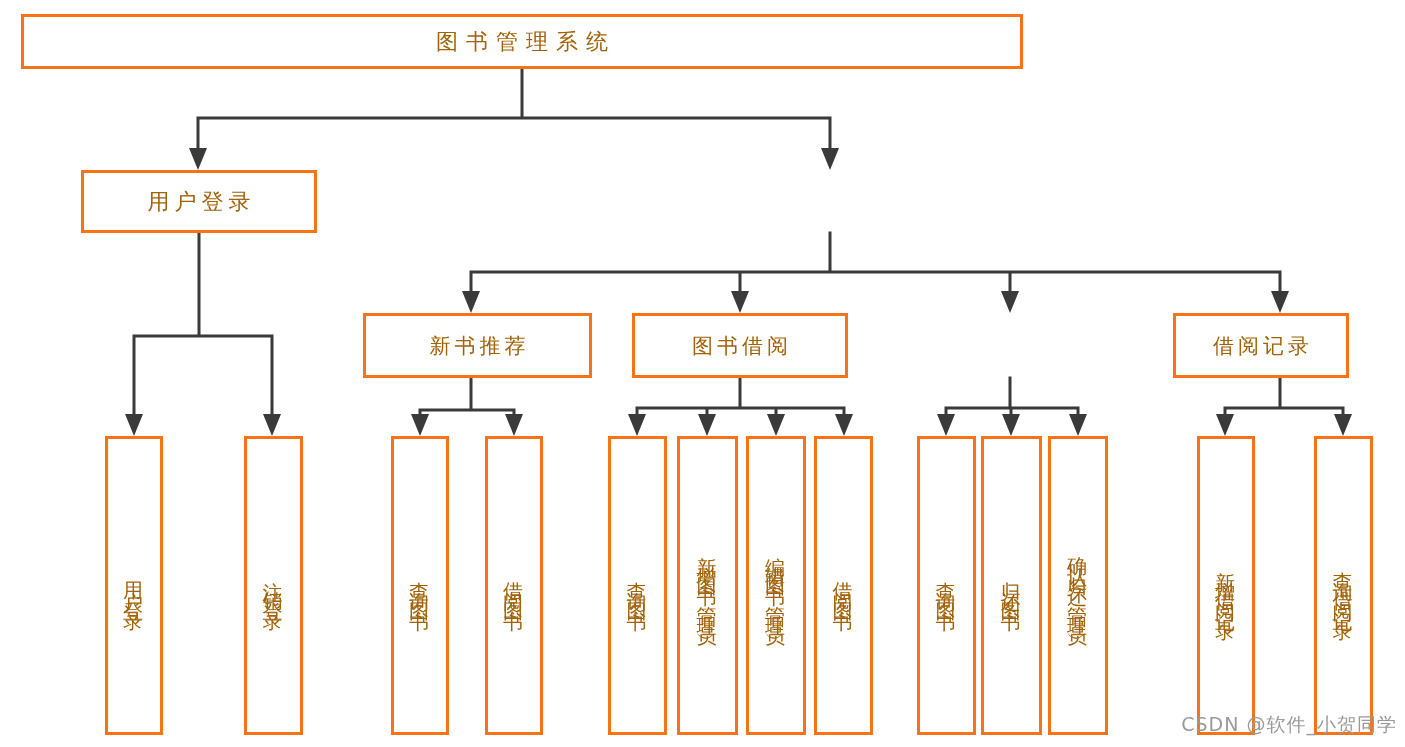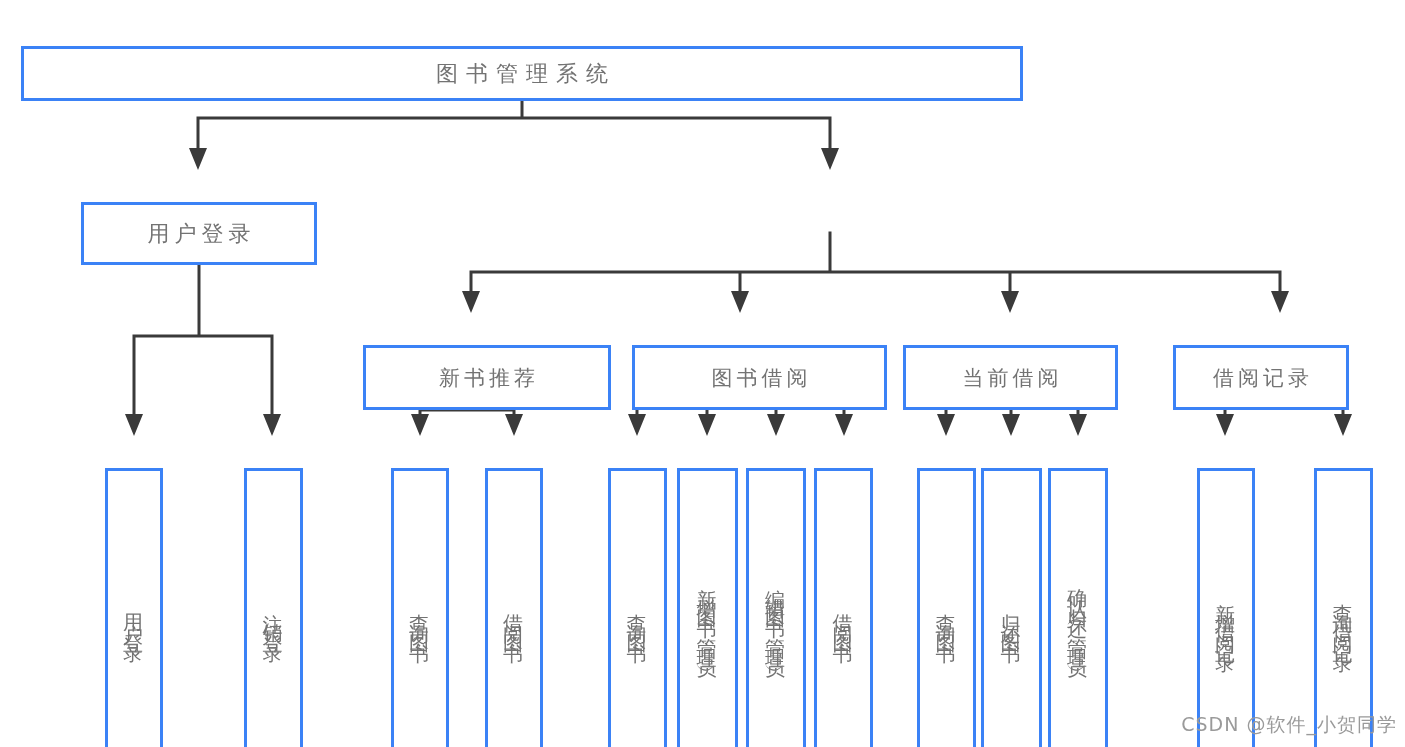--- a/index.html
+++ b/index.html
@@ -7,26 +7,25 @@
     position:relative;
     width:1405px;height:747px;
     background:#ffffff;
     font-family:"DejaVu Sans","Liberation Sans",sans-serif;
     overflow:hidden;
   }
   .wires{position:absolute;left:0;top:0;width:1405px;height:747px;pointer-events:none;}
   .node{
     position:absolute;
     box-sizing:border-box;
-    border:3px solid #3b82f6;
+    border:3px solid #f97316;
     background:#ffffff;
-    color:#737373;
+    color:#a16207;
     display:flex;align-items:center;justify-content:center;
     white-space:nowrap;
-    margin-top:32px;
   }
   .lvl-root{left:21px;top:14px;width:1002px;height:55px;font-size:22px;letter-spacing:8px;text-indent:8px;}
   .lvl-2{top:170px;width:236px;height:63px;font-size:22px;letter-spacing:5px;text-indent:5px;}
   .lvl-3{top:313px;height:65px;font-size:21px;letter-spacing:4px;text-indent:4px;}
   .leaf{
     top:436px;height:299px;
     writing-mode:vertical-rl;
     text-orientation:mixed;
     font-size:20px;
     letter-spacing:10px;
@@ -60,23 +59,22 @@
          M411 414 H429 L420 436 Z  M505 414 H523 L514 436 Z
          M628 414 H646 L637 436 Z  M698 414 H716 L707 436 Z  M767 414 H785 L776 436 Z  M835 414 H853 L844 436 Z
          M937 414 H955 L946 436 Z  M1002 414 H1020 L1011 436 Z  M1069 414 H1087 L1078 436 Z
          M1216 414 H1234 L1225 436 Z  M1334 414 H1352 L1343 436 Z"></path>
   </svg>
 
   <div class="node lvl-root">图书管理系统</div>
 
   <div class="node lvl-2" style="left:81px;">用户登录</div>
 
-  <div class="node lvl-3" style="left:363px;width:248px;">新书推荐</div>
-  <div class="node lvl-3" style="left:632px;width:255px;">图书借阅</div>
-  <div class="node lvl-3" style="left:903px;width:215px;">当前借阅</div>
+  <div class="node lvl-3" style="left:363px;width:229px;">新书推荐</div>
+  <div class="node lvl-3" style="left:632px;width:216px;">图书借阅</div>
   <div class="node lvl-3" style="left:1173px;width:176px;">借阅记录</div>
 
   <div class="node leaf" style="left:105px;width:58px;">用户登录</div>
   <div class="node leaf" style="left:244px;width:59px;">注销登录</div>
 
   <div class="node leaf" style="left:391px;width:58px;">查询图书</div>
   <div class="node leaf" style="left:485px;width:58px;">借阅图书</div>
 
   <div class="node leaf" style="left:608px;width:59px;">查询图书</div>
   <div class="node leaf" style="left:677px;width:61px;">新增图书（管理员）</div>

